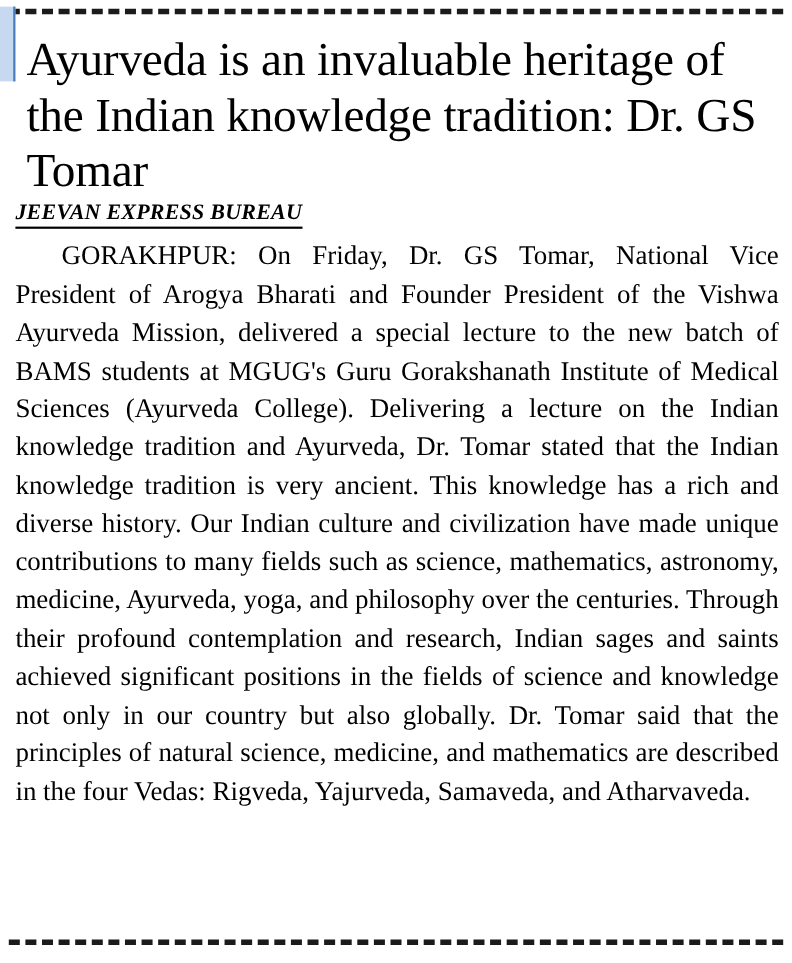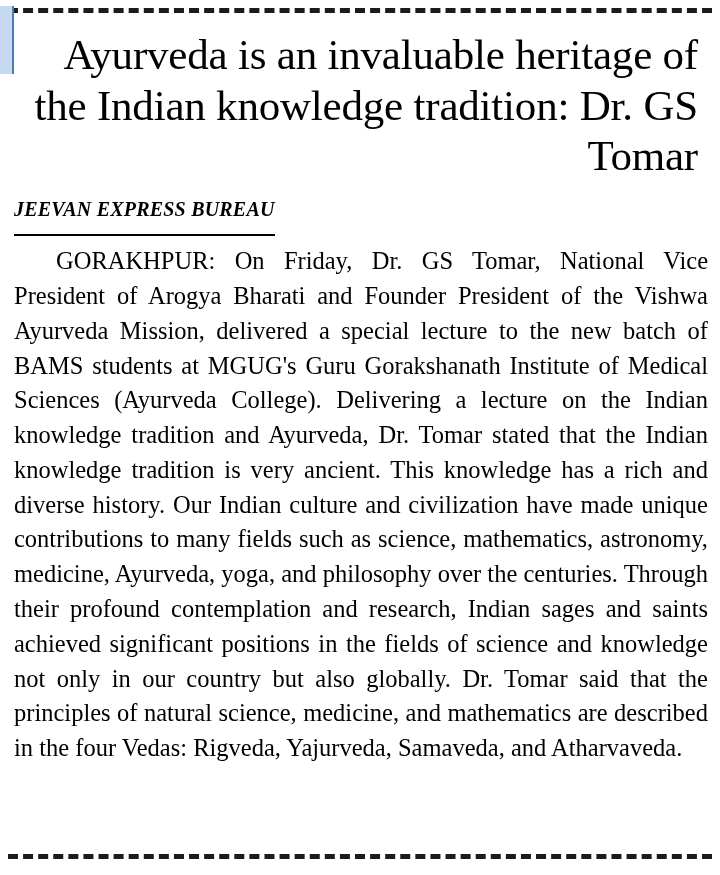--- a/index.html
+++ b/index.html
@@ -53,36 +53,36 @@
     left: 14px;
     top: 26px;
     width: 694px;
   }
 
   .headline {
     font-family: "Liberation Serif", serif;
     font-weight: 400;
     font-size: 43px;
     line-height: 1.18;
-    text-align: right;
+    text-align: left;
     letter-spacing: -0.2px;
     margin: 0 10px 0 10px;
     padding-top: 4px;
   }
 
   .byline {
     font-family: "Liberation Serif", serif;
     font-style: italic;
     font-weight: bold;
     font-size: 20px;
     letter-spacing: 0.2px;
-    margin-top: 16px;
+    margin-top: 0;
     display: inline-block;
     border-bottom: 2px solid #000;
-    padding-bottom: 13px;
+    padding-bottom: 1px;
   }
 
   .body-text {
     font-family: Liberation Serif, serif;
     font-size: 24.5px;
     line-height: 1.42;
     text-align: justify;
     text-justify: inter-word;
     margin-top: 8px;
     hyphens: auto;

